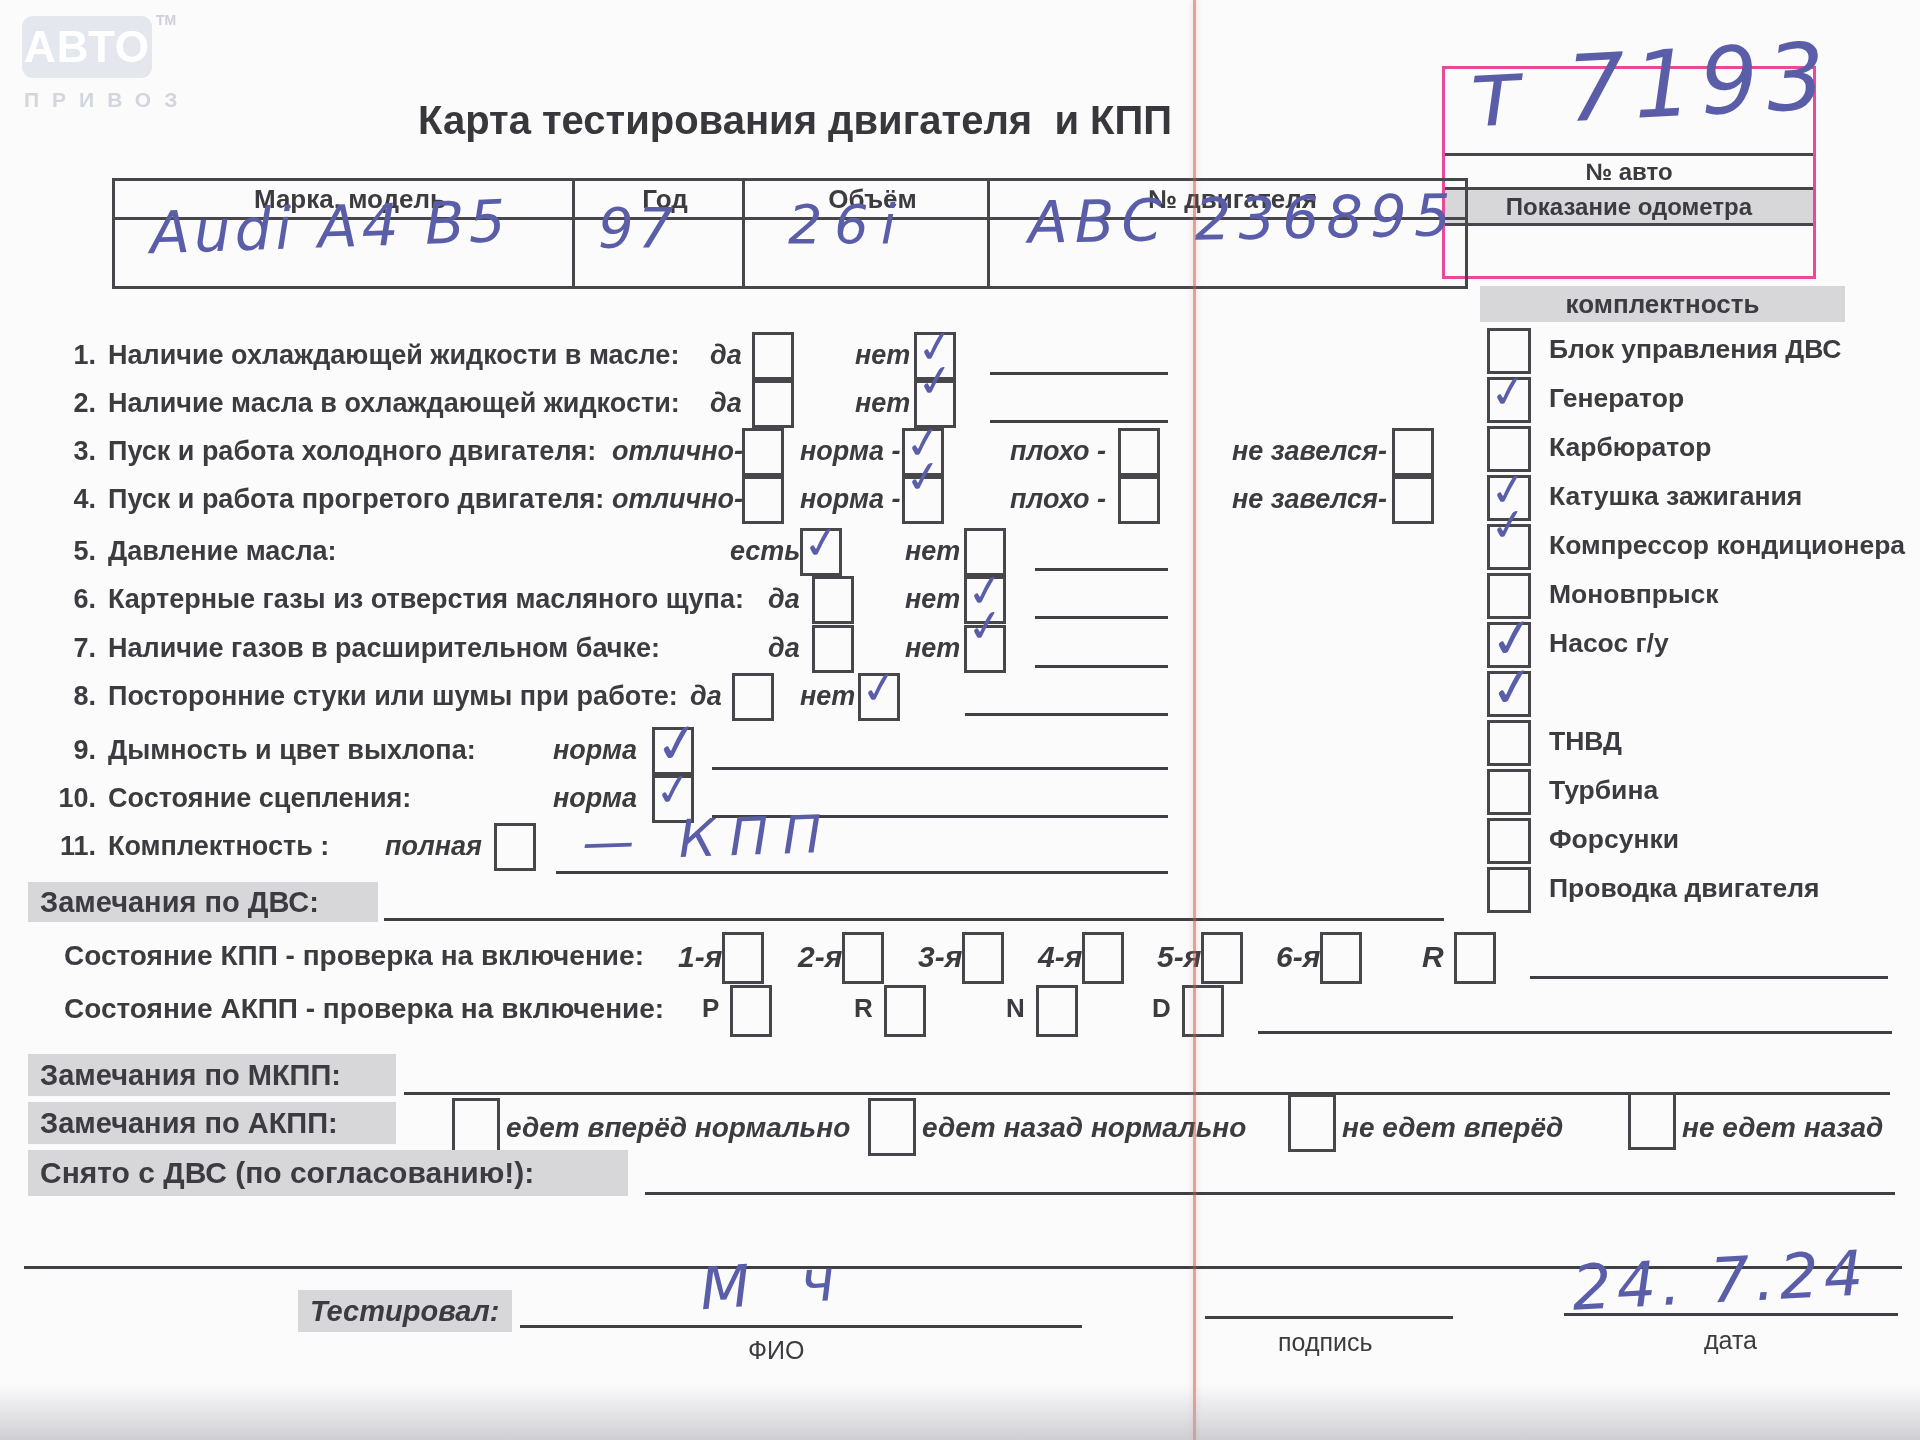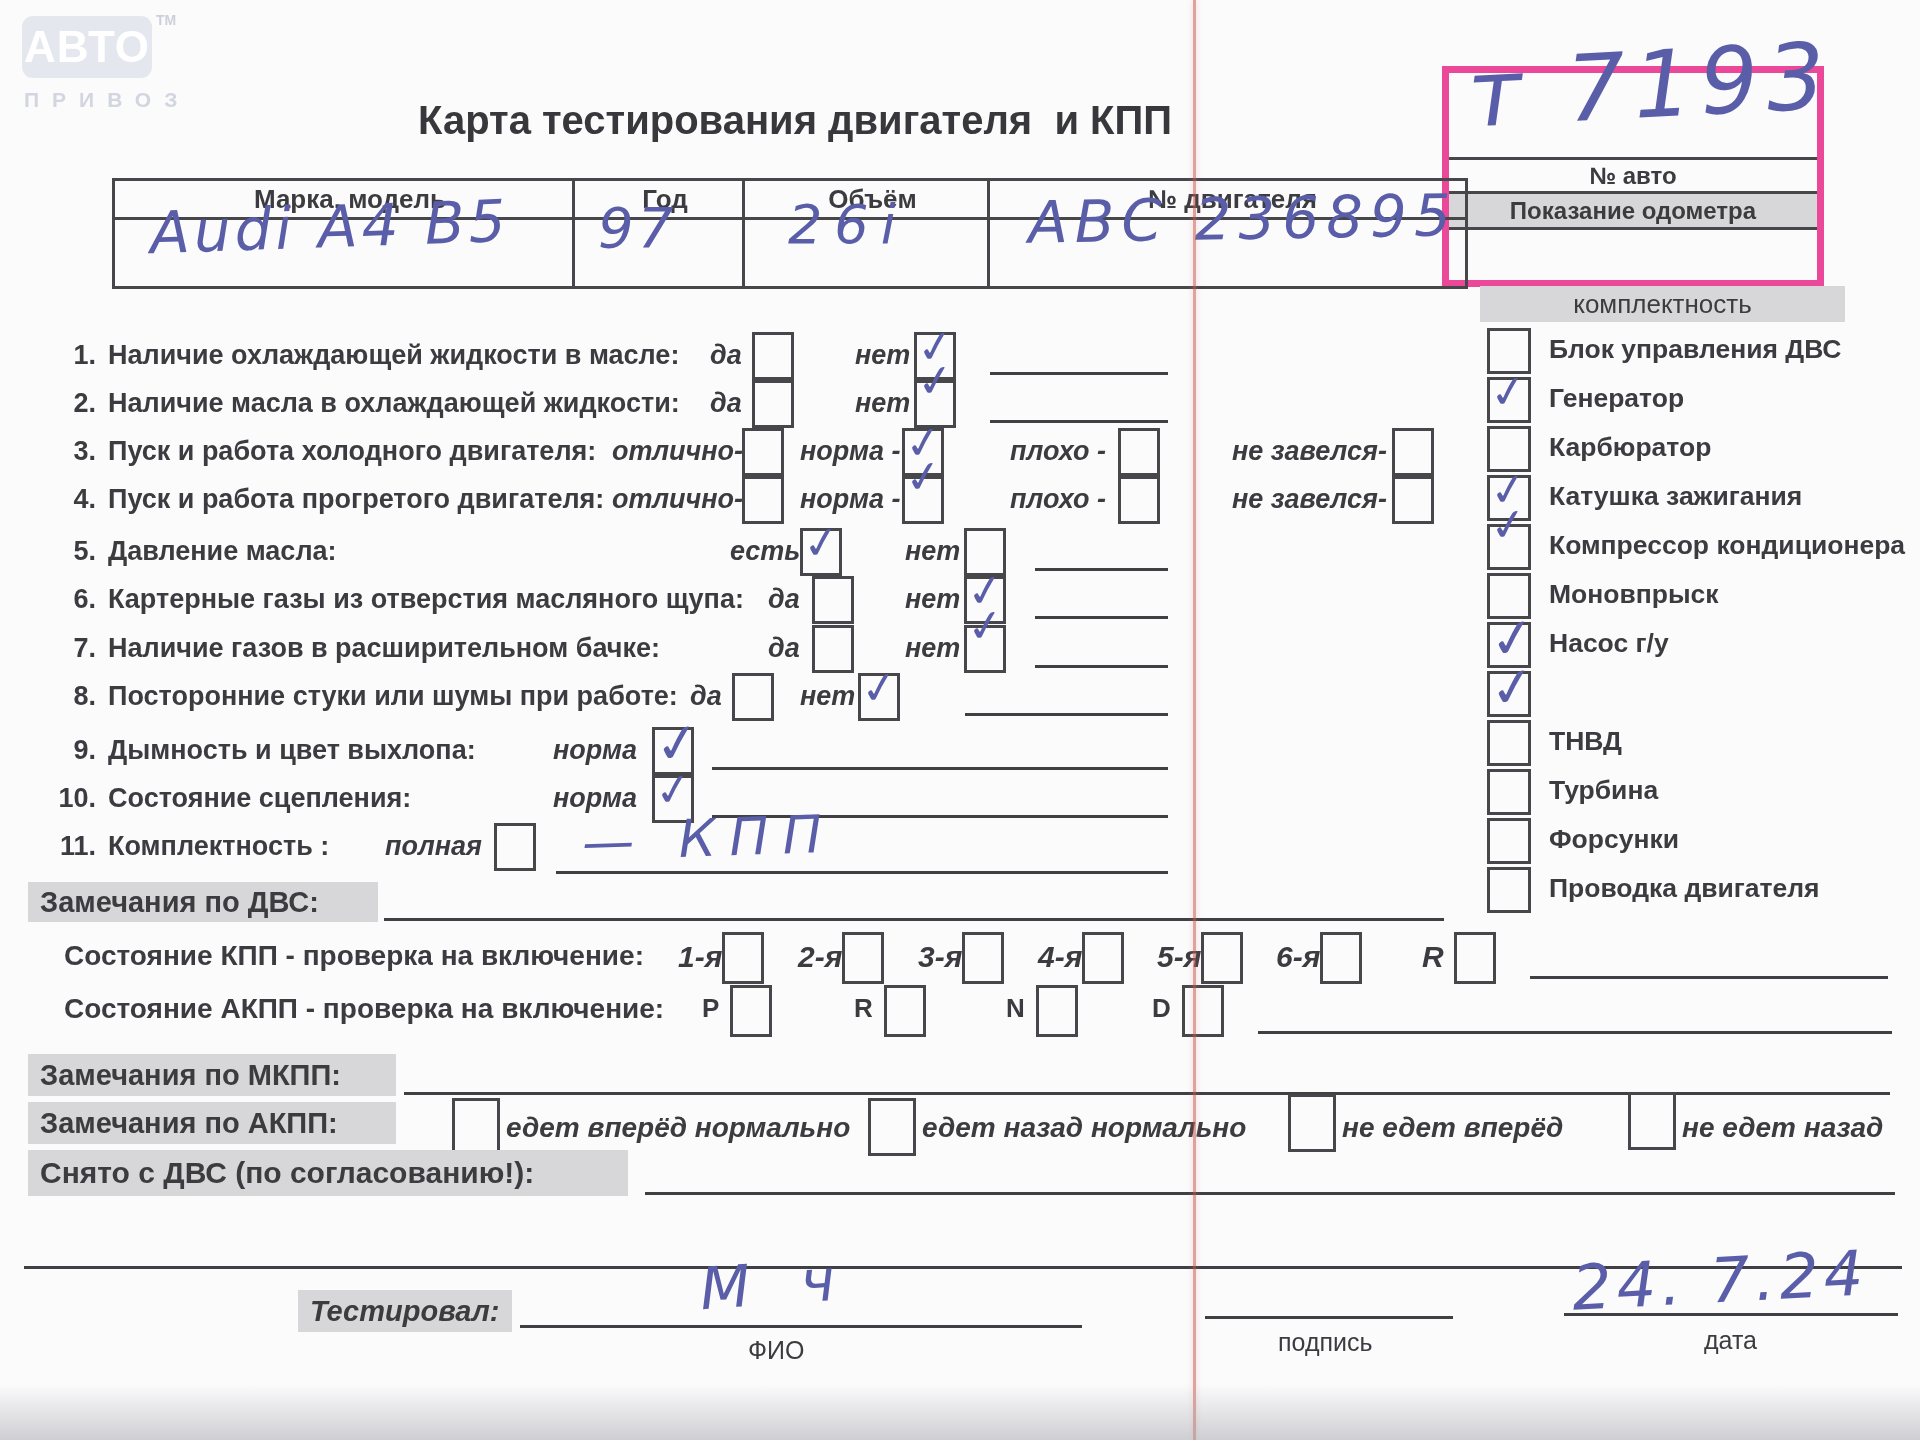--- a/index.html
+++ b/index.html
@@ -16,21 +16,21 @@
   .title{position:absolute;left:395px;top:98px;width:800px;text-align:center;font-weight:700;
          font-size:40px;color:#38383c;white-space:pre;}
   
   .vtable{position:absolute;left:112px;top:178px;width:1350px;border:3px solid #46464b;}
   .vhead{display:flex;height:36px;border-bottom:3px solid #46464b;}
   .vbody{display:flex;height:66px;}
   .vcell{display:flex;align-items:center;justify-content:center;font-weight:700;font-size:26px;
          border-right:3px solid #46464b;box-sizing:border-box;padding-left:13px;}
   .vcell:last-child{border-right:none;}
   .w1{width:460px;} .w2{width:170px;} .w3{width:245px;} .w4{width:472px;}
-  .carbox{position:absolute;left:1442px;top:66px;width:368px;border:7px solid #ec4899;background:transparent;}
+  .carbox{position:absolute;left:1442px;top:66px;width:368px;border:3px solid #ec4899;background:transparent;}
   .cb-r1{height:84px;border-bottom:3px solid #46464b;}
   .cb-r2{height:31px;border-bottom:3px solid #46464b;display:flex;align-items:center;justify-content:center;
          font-weight:700;font-size:24px;}
   .cb-r3{height:33px;border-bottom:3px solid #46464b;display:flex;align-items:center;justify-content:center;
          font-weight:700;font-size:24px;background:#d7d7d9;}
   .cb-r4{height:50px;}
   
   .hand{position:absolute;font-family:"DejaVu Sans",sans-serif;font-style:italic;color:#5a5ea9;
         white-space:pre;line-height:1;}
   
@@ -42,21 +42,21 @@
   .tick{position:absolute;top:-14px;left:0px;font-size:44px;font-weight:700;color:#5a5ea9;
         font-family:"DejaVu Sans",sans-serif;transform:rotate(-8deg);font-style:italic;}
   .tick.high{top:-28px;}
   .tick.big{font-size:54px;top:-18px;}
   .hline{position:absolute;height:0;border-bottom:3px solid #3f3f44;}
   
   .eqrow{position:absolute;left:0;right:0;height:48px;}
   .eqbox{left:1487px;width:38px;height:40px;top:-6px;}
   .eqlabel{position:absolute;left:1549px;font-weight:700;font-size:26.5px;white-space:nowrap;}
   .eqheader{position:absolute;left:1480px;top:286px;width:365px;height:36px;background:#d7d7d9;
-            display:flex;align-items:center;justify-content:center;font-weight:400;font-size:26px;}
+            display:flex;align-items:center;justify-content:center;font-weight:700;font-size:26px;}
   
   .band{position:absolute;background:#d7d7d9;display:flex;align-items:center;padding:0 12px;
         font-weight:700;font-size:29px;box-sizing:border-box;white-space:nowrap;}
   .seclabel{position:absolute;font-weight:700;font-size:28px;white-space:nowrap;}
   .glabel{position:absolute;font-style:italic;font-weight:700;font-size:30px;white-space:nowrap;}
   .plabel{position:absolute;font-weight:700;font-size:26px;white-space:nowrap;}
   .line{position:absolute;height:0;border-bottom:3px solid #3f3f44;}
   .flabel{position:absolute;font-size:25px;font-weight:400;color:#3b3b40;white-space:nowrap;}
   
   .redline{position:absolute;left:1193px;top:0;width:3px;height:1440px;background:rgba(203,90,78,.55);

